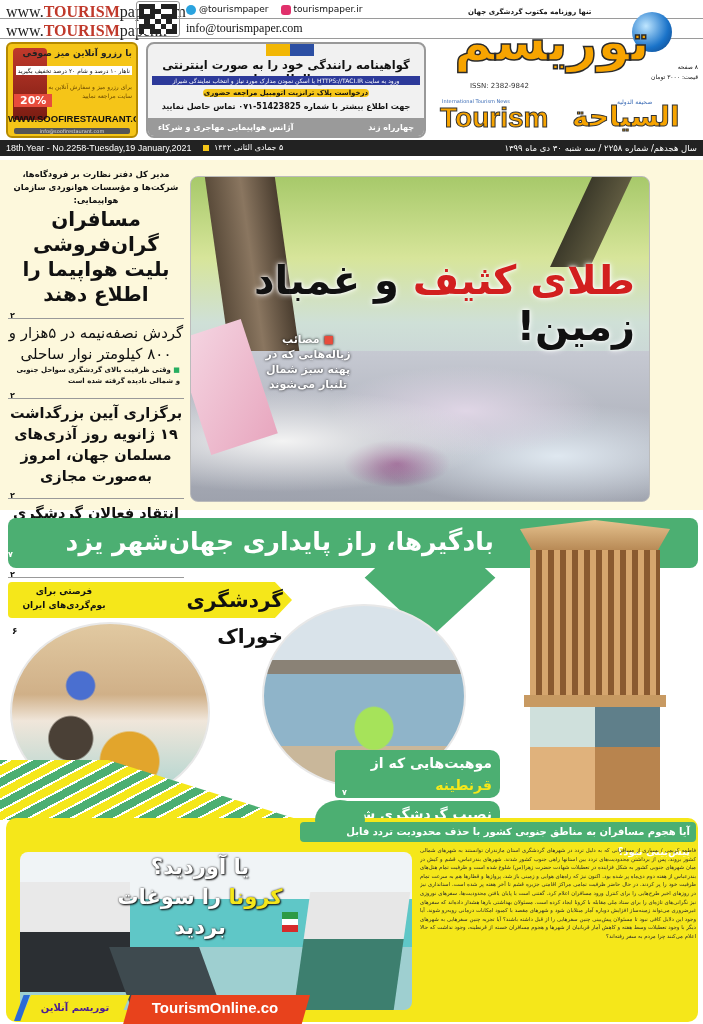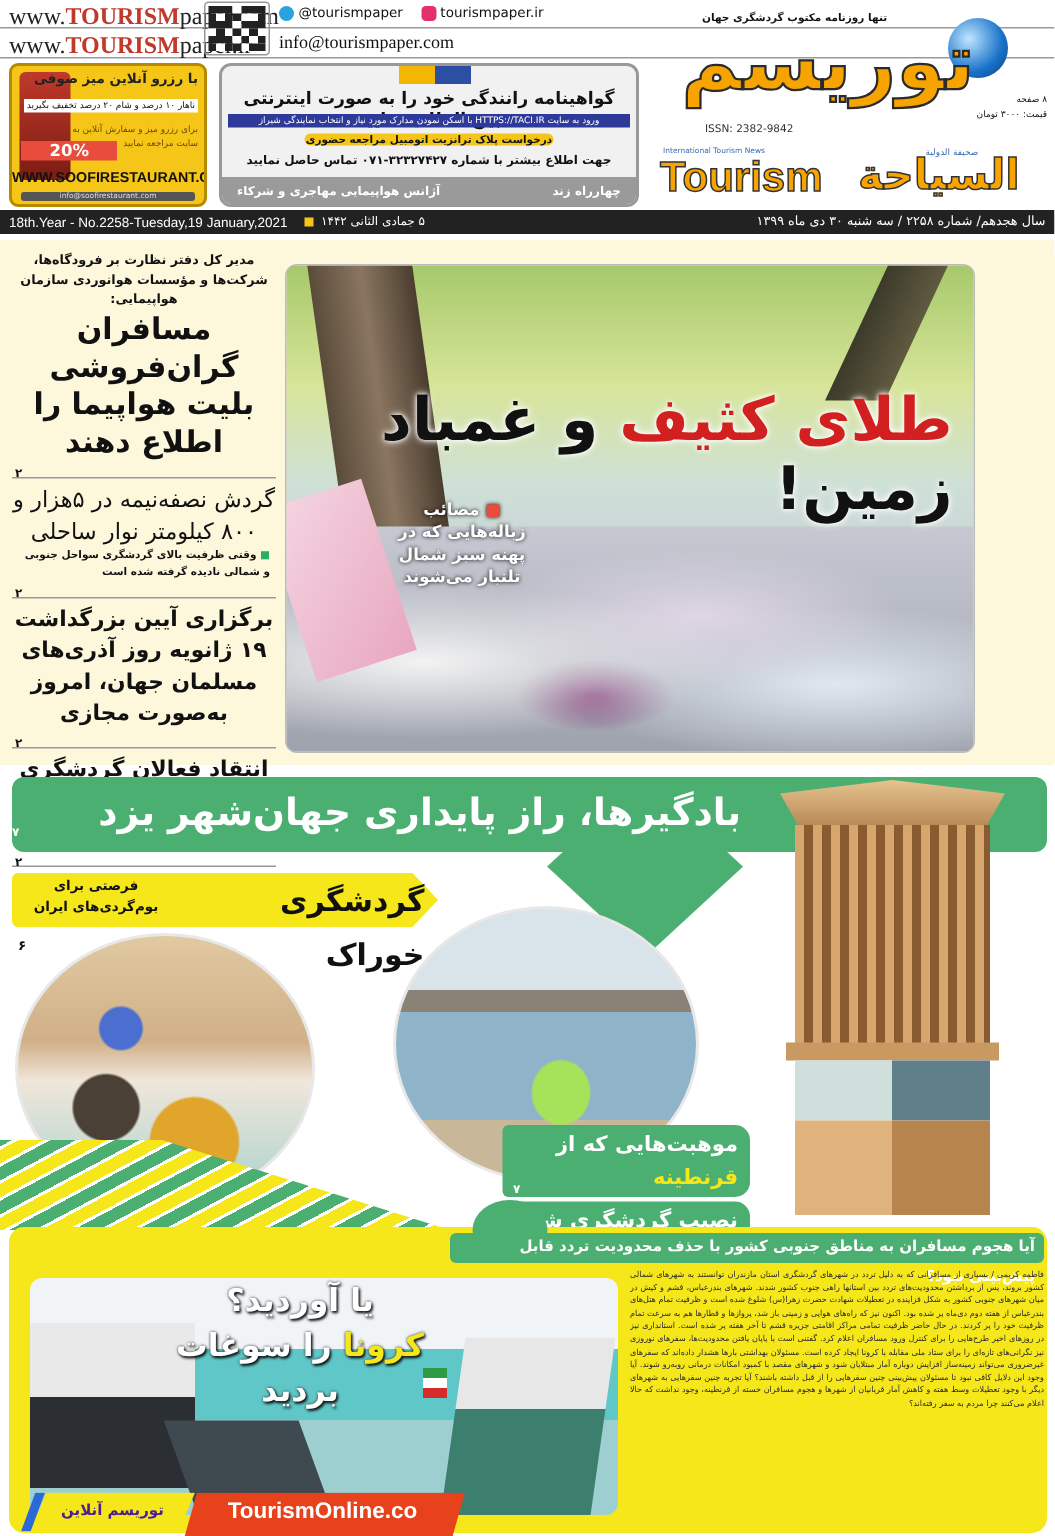--- a/index.html
+++ b/index.html
@@ -11,21 +11,21 @@
 .web{left:6px;font-family:"Liberation Serif",serif;font-size:16px;color:#222}
 .web .hl{color:#c0392b;font-weight:bold}
 .qr{left:136px;top:1px;width:44px;height:36px;border:1px solid #999;border-radius:3px;padding:2px;display:grid;grid-template-columns:repeat(7,1fr);gap:0}
 .qr i{display:block;background:#222}
 .qr i.w{background:#fff}
 .social{left:186px;top:4px;font-size:9px;display:flex;gap:12px;align-items:center}
 .social .ic{display:inline-block;width:10px;height:10px;border-radius:50%;margin-right:3px;vertical-align:middle}
 .email{left:186px;top:21px;font-family:"Liberation Serif",serif;font-size:12px}
 .ad-left{left:6px;top:42px;width:132px;height:96px;background:#f5c518;border:2px solid #b58a00;border-radius:6px;overflow:hidden}
 .ad-left .phone{position:absolute;left:5px;top:4px;width:34px;height:72px;background:linear-gradient(#c0392b,#7a1c12);border-radius:4px}
-.ad-left .badge{position:absolute;left:6px;top:50px;background:#e74c3c;color:#fff;font-weight:bold;font-size:11px;padding:0 19px}
+.ad-left .badge{position:absolute;left:6px;top:50px;background:#e74c3c;color:#fff;font-weight:bold;font-size:11px;padding:0 6px}
 .ad-left .t1{position:absolute;right:4px;top:4px;font-size:9px;font-weight:bold;color:#222;direction:rtl}
 .ad-left .t2{position:absolute;right:4px;top:22px;font-size:6px;background:#fff;padding:1px 2px;direction:rtl}
 .ad-left .t3{position:absolute;right:4px;top:38px;font-size:6px;color:#6b4a00;direction:rtl;width:85px;text-align:right;line-height:9px}
 .ad-left .url{position:absolute;left:0;right:0;bottom:12px;text-align:center;font-family:"Liberation Sans",sans-serif;font-weight:bold;font-size:9.5px;color:#111}
 .ad-left .mail{position:absolute;left:6px;right:6px;bottom:2px;background:#555;color:#ddd;font-size:5px;text-align:center;border-radius:2px}
 .ad-mid{left:146px;top:42px;width:280px;height:96px;background:#f1f1f1;border:2px solid #999;border-radius:8px;overflow:hidden}
 .ad-mid .logo{position:absolute;left:118px;top:0;width:48px;height:12px;background:linear-gradient(90deg,#f2b705 50%,#2c4fa3 50%)}
 .ad-mid .title{position:absolute;left:4px;right:4px;top:14px;font-size:11.5px;font-weight:bold;text-align:center;direction:rtl}
 .ad-mid .blue{position:absolute;left:4px;right:4px;top:32px;background:#2d3a9a;color:#fff;font-size:6px;text-align:center;direction:rtl;padding:1px}
 .ad-mid .pill{position:absolute;left:55px;right:55px;top:45px;background:#f5c518;border-radius:8px;font-size:7px;text-align:center;direction:rtl;font-weight:bold}
@@ -175,21 +175,21 @@
   <div class="t3">برای رزرو میز و سفارش آنلاین به سایت مراجعه نمایید</div>
   <div class="url">WWW.SOOFIRESTAURANT.COM</div>
   <div class="mail">info@soofirestaurant.com</div>
 </div>
 
 <div class="abs ad-mid">
   <div class="logo"></div>
   <div class="title">گواهینامه رانندگی خود را به صورت اینترنتی بین المللی نمایید</div>
   <div class="blue">ورود به سایت HTTPS://TACI.IR با اسکن نمودن مدارک مورد نیاز و انتخاب نمایندگی شیراز</div>
   <div class="pill">درخواست پلاک ترانزیت اتومبیل مراجعه حضوری</div>
-  <div class="phone-line">جهت اطلاع بیشتر با شماره ۳۲۳۲۷۴۲۷-۰۷۱ تماس حاصل نمایید</div>
+  <div class="phone-line">جهت اطلاع بیشتر با شماره 51423825-۰۷۱ تماس حاصل نمایید</div>
   <div class="foot">
     <span>چهارراه زند</span>
     <span>آژانس هواپیمایی مهاجری و شرکاء</span>
   </div>
 </div>
 
 <div class="abs mast">
   <div class="globe"></div>
   <div class="logo-fa">توریسم</div>
   <div class="tag">تنها روزنامه مکتوب گردشگری جهان</div>

